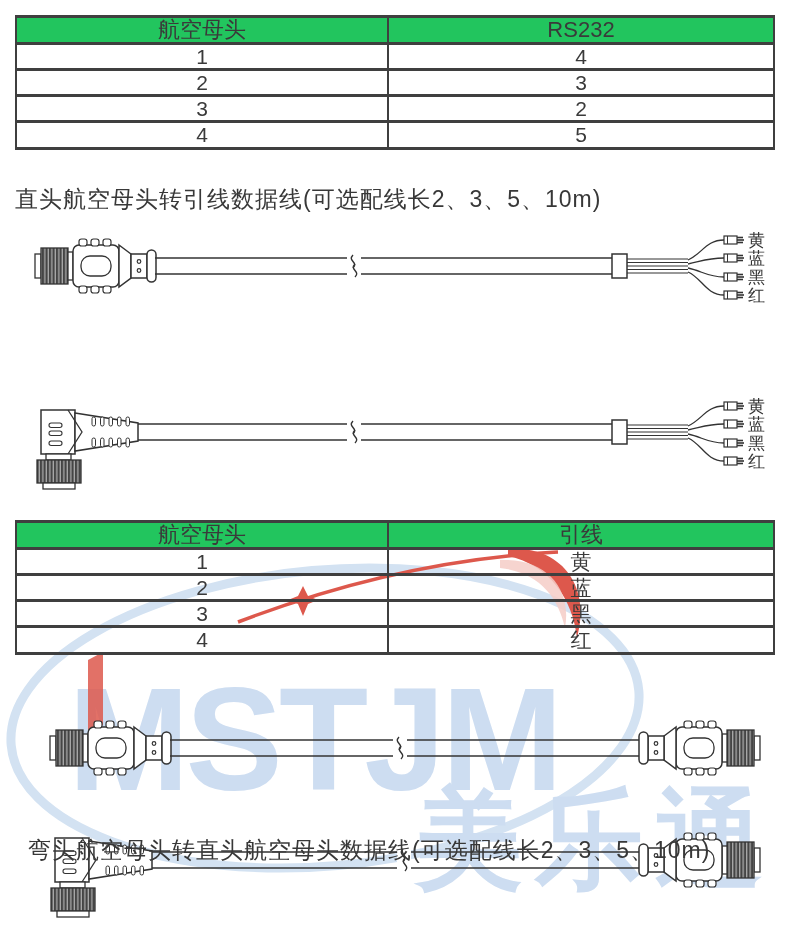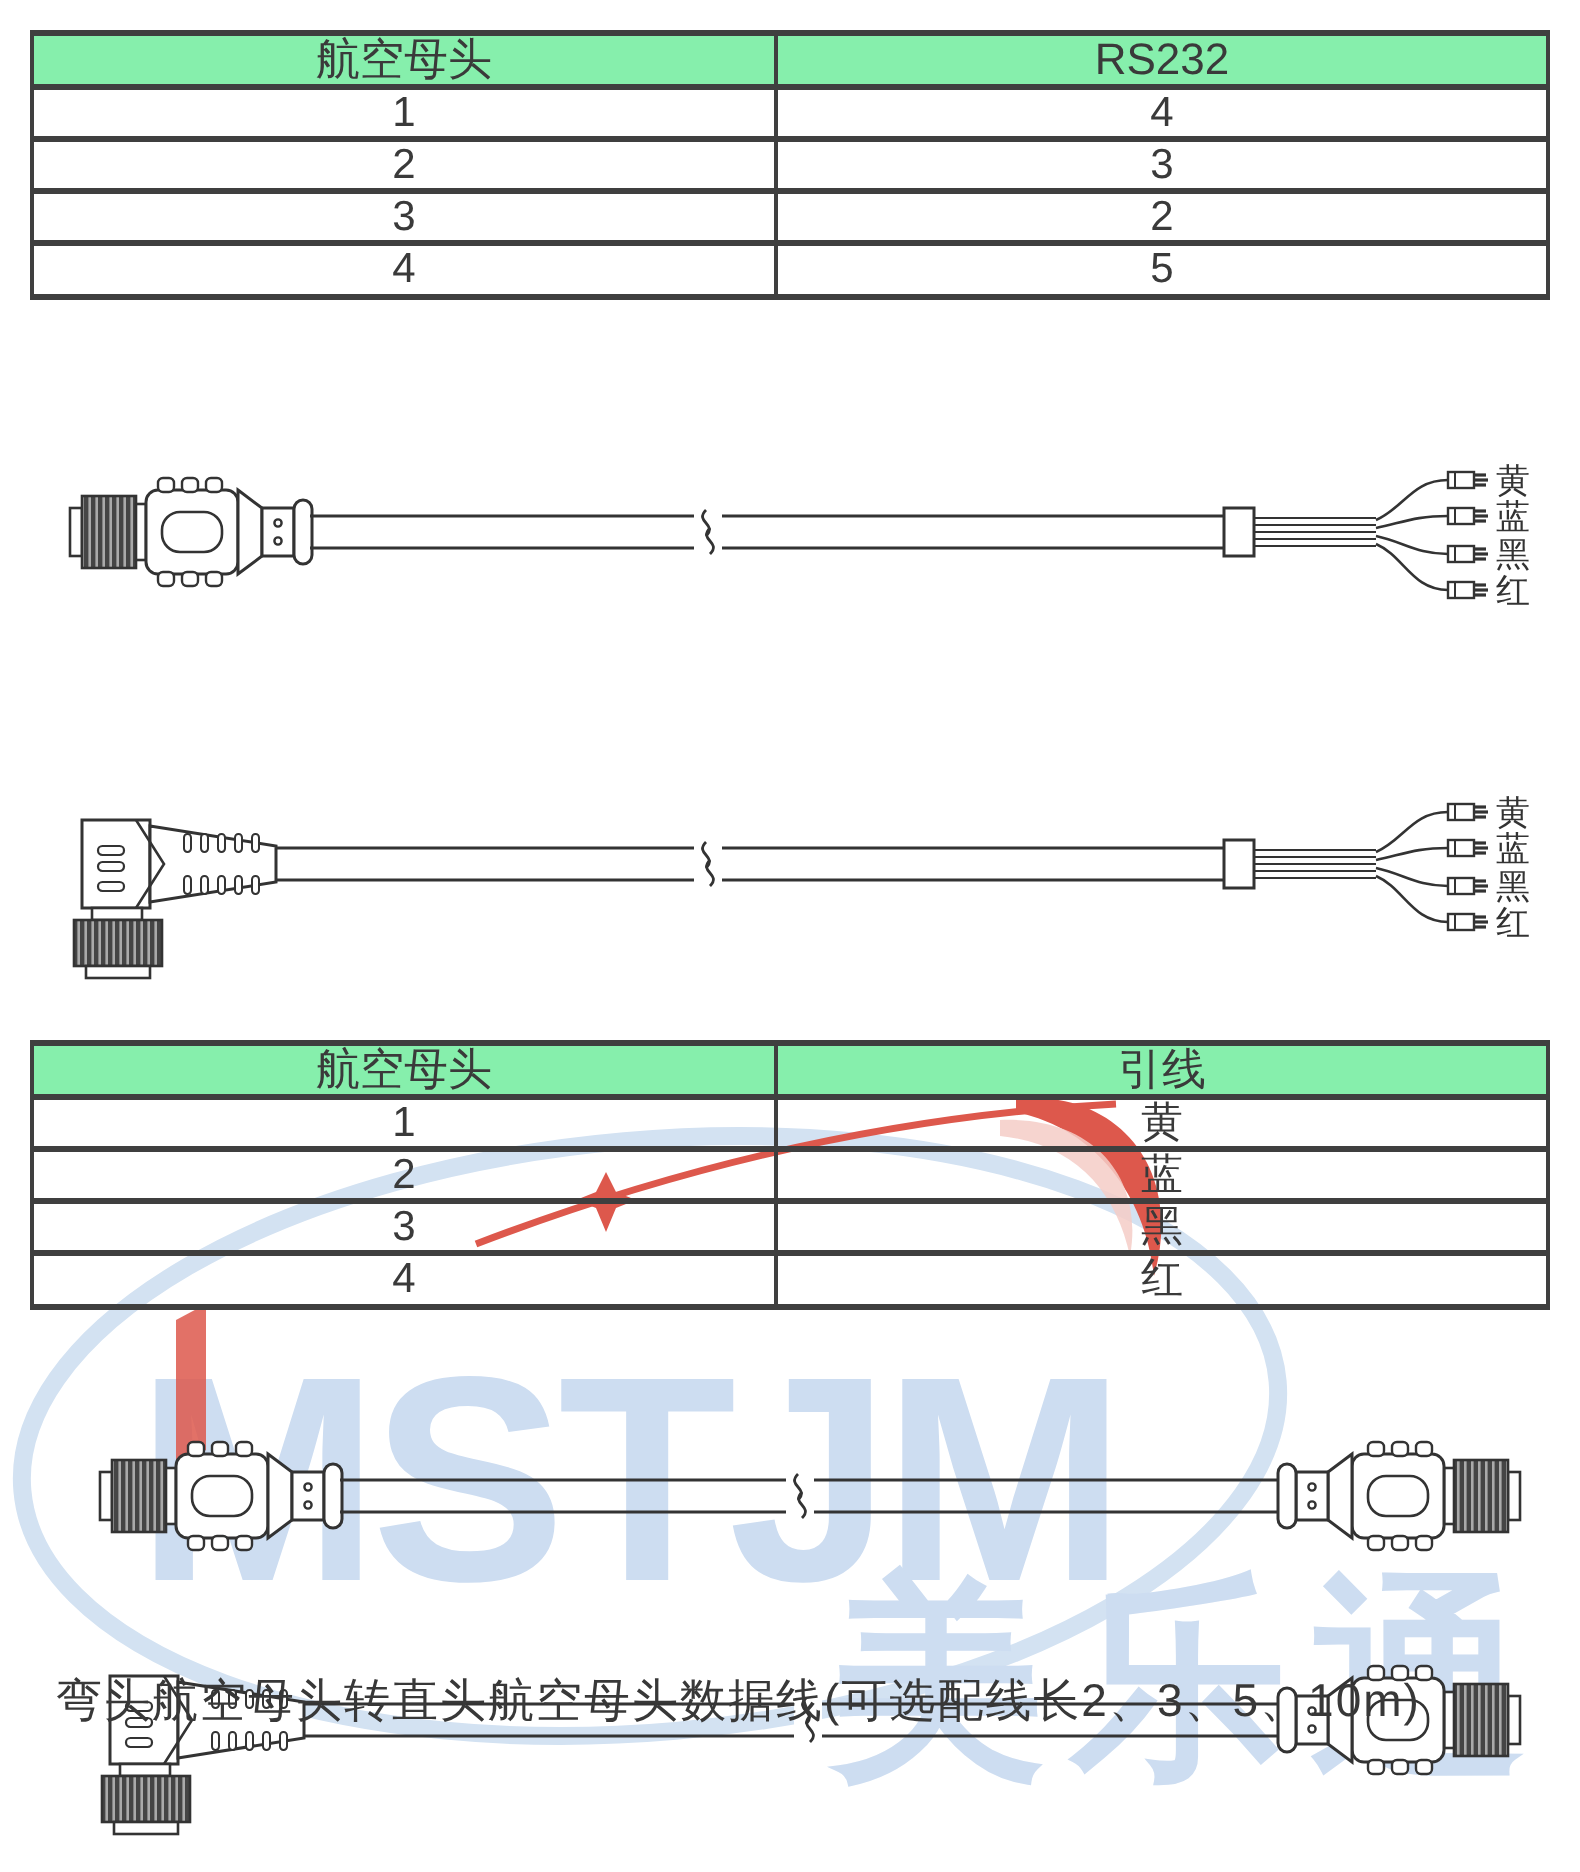--- a/index.html
+++ b/index.html
@@ -14,21 +14,21 @@
 
   table.spec {
     position:absolute; left:15px; width:760px;
     border-collapse:collapse; table-layout:fixed; text-align:center;
     background:transparent; z-index:2;
   }
   .spec th, .spec td {
     border:2px solid #3f3f3f; border-top-width:3px; border-bottom-width:3px;
     padding:0; font-weight:normal; line-height:1.1;
   }
-  .spec th { background:#86efac; font-size:22px; height:24px; }
+  .spec th { background:#22c55e; font-size:22px; height:24px; }
   .spec td { font-size:21px; height:23px; background:transparent; }
   #table1 { top:15px; }
   #table2 { top:520px; }
 
   .sec-title {
     position:absolute; z-index:2; font-size:23px; letter-spacing:1px;
     white-space:nowrap; color:#383838;
   }
   #title1 { left:15px; top:184px; }
   #title2 { left:15px; top:366px; }
@@ -194,20 +194,21 @@
       <td>3</td>
       <td>2</td>
     </tr>
     <tr>
       <td>4</td>
       <td>5</td>
     </tr>
   </tbody>
     </table>
 
+  <div class="sec-title" id="title1">直头航空母头转引线数据线(可选配线长2、3、5、10m)</div>
 
   <table class="spec" id="table2">
     <colgroup>
         <col style="width:372px">
         <col>
       </colgroup>
     <tbody>
         <tr>
       <th>航空母头</th>
       <th>引线</th>

